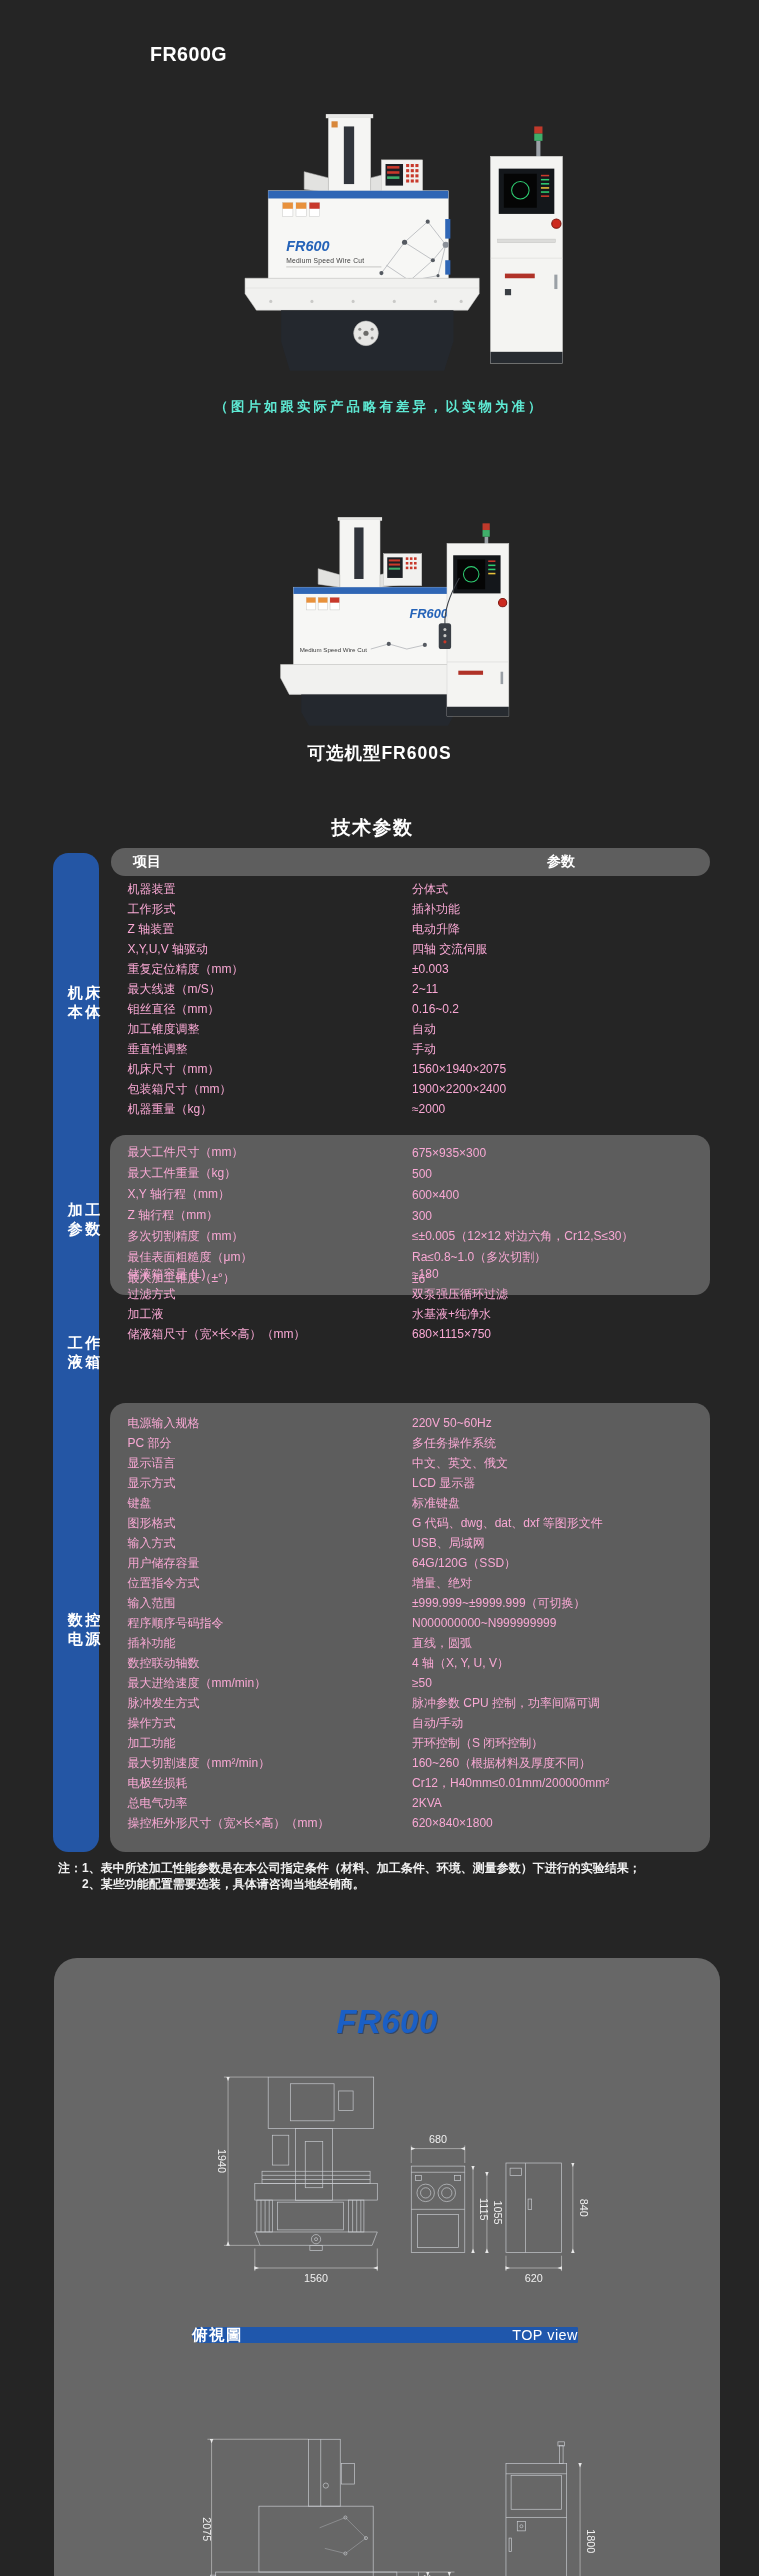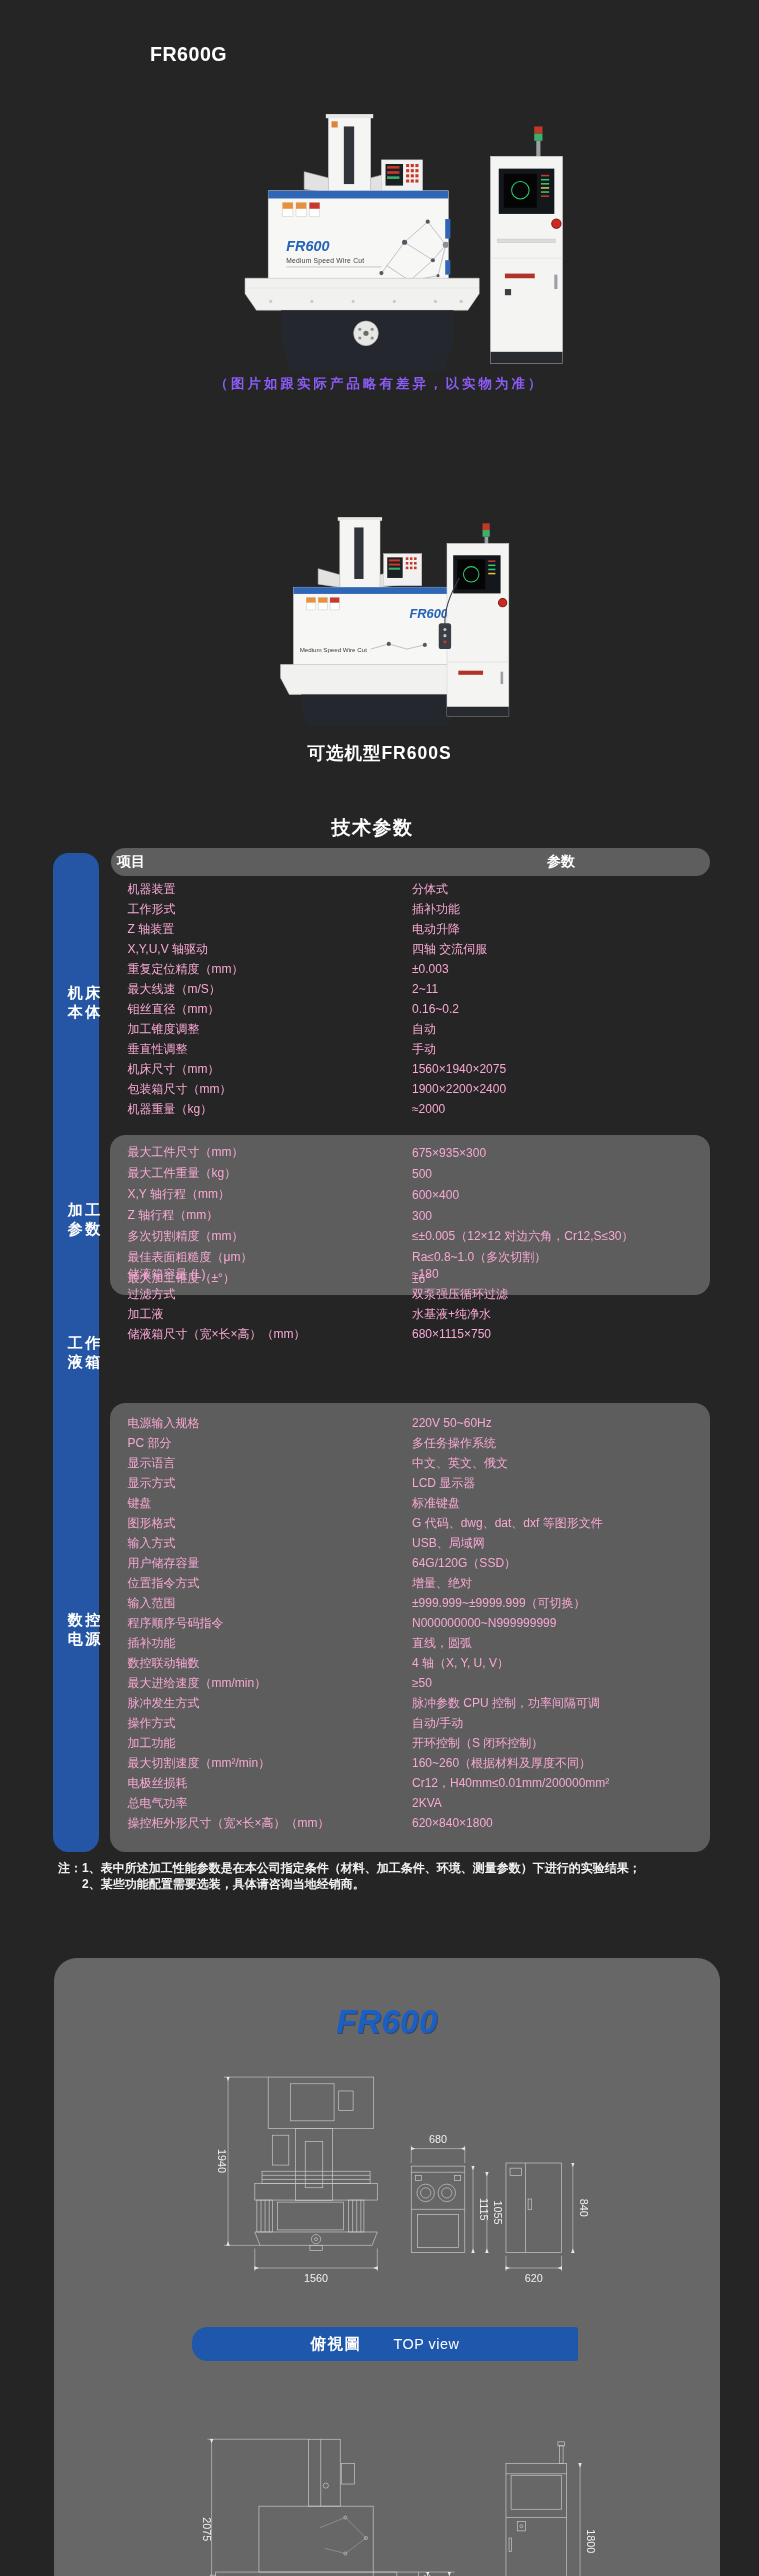--- a/index.html
+++ b/index.html
@@ -1,47 +1,47 @@
 <!DOCTYPE html>
 <html style="font-size:8.2px"><head>
 <meta charset="utf-8">
 <style>
   html,body{margin:0;padding:0;background:#1c1c1c;}
   .page{position:relative;width:759px;height:2782px;background:#252525;overflow:hidden;
         font-family:"Liberation Sans","DejaVu Sans",sans-serif;color:#fff;}
   .abs{position:absolute;}
   
   .model-title{left:150px;top:43px;font-size:19.6px;font-weight:bold;letter-spacing:0.5px;}
-  .img-note{left:0;right:0;top:375px;text-align:center;font-size:13.4px;font-weight:bold;letter-spacing:3.1px;color:#8b5cf6;}
+  .img-note{left:0;right:0;top:398px;text-align:center;font-size:13.4px;font-weight:bold;letter-spacing:3.1px;color:#5eead4;}
   .opt-caption{left:0;right:0;top:741px;text-align:center;font-size:17.5px;font-weight:bold;letter-spacing:1px;}
   .spec-title{left:0;right:14px;top:815px;text-align:center;font-size:19px;font-weight:bold;letter-spacing:1.5px;}
   
   .side-tab{left:53px;top:853px;width:46px;height:999px;background:#2456a5;border-radius:15.5px;}
   .tab-label{position:absolute;left:8px;width:100%;text-align:center;font-size:15px;font-weight:bold;
              line-height:19px;letter-spacing:2.6px;text-indent:2.6px;}
   .hdr-pill{left:111px;top:848px;width:599px;height:28px;background:#5e5e5e;border-radius:14.4px;
             display:flex;align-items:center;font-size:14px;font-weight:bold;}
-  .hdr-item{padding-left:6px;flex:1;}
+  .hdr-item{padding-left:22px;flex:1;}
   .hdr-value{width:298px;text-align:center;}
   .grey-box{background:#5d5d5d;border-radius:15.5px;}
   .box-b{left:110px;top:1135px;width:600px;height:160px;}
   .box-d{left:110px;top:1403px;width:600px;height:449px;}
   .rows{left:110px;width:600px;font-size:12px;color:#f9a8d4;}
   .spec-row{display:flex;align-items:center;height:var(--rh);white-space:nowrap;}
   .cell-label{flex:1;padding-left:17.5px;}
   .cell-value{width:298px;text-align:left;}
   
   .notes{left:58px;top:1861px;font-size:12px;font-weight:bold;line-height:15.5px;color:#f2f2f2;}
   .note-l2{padding-left:24px;}
   
   .draw-panel{left:54px;top:1958px;width:666px;height:786px;background:#676767;border-radius:23px;}
   .draw-logo{position:absolute;left:0;right:0;top:45px;text-align:center;font-size:33px;font-weight:bold;
              font-style:italic;letter-spacing:0.5px;color:#1a5fc6;text-shadow:1px 1px 0 rgba(12,46,99,.55);}
-  .view-banner{position:absolute;left:138px;width:386px;height:34px;background:#1f57ac;
-               border-radius:15.5px 2.6px 2.6px 15.5px;display:flex;align-items:center;justify-content:center;gap:32px;}
+  .view-banner{position:absolute;left:138px;width:386px;height:16px;background:#1f57ac;
+               border-radius:15.5px 2.6px 2.6px 15.5px;display:flex;align-items:center;justify-content:space-between;gap:32px;}
   .banner-cn{font-size:15.5px;font-weight:bold;letter-spacing:1.5px;}
   .banner-en{font-size:14.4px;font-weight:normal;letter-spacing:0.5px;}
   .b-top{top:369px;}
   svg text{font-family:"Liberation Sans","DejaVu Sans",sans-serif;}
   .dim-t{fill:#f0f0f0;font-size:21px;}
 </style>
 </head>
 <body>
 
 <div class="page">

